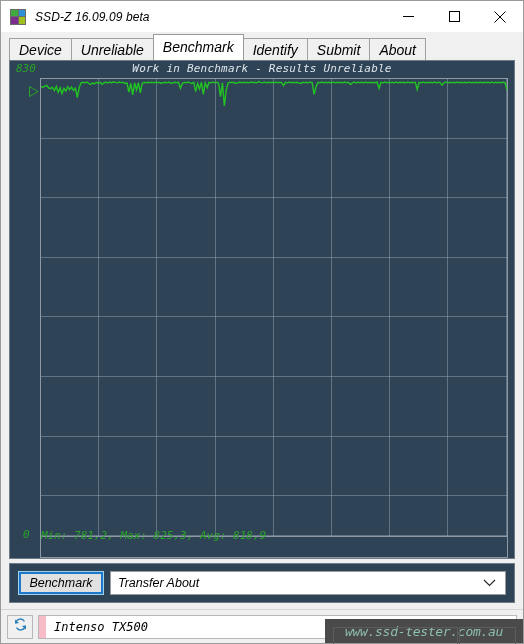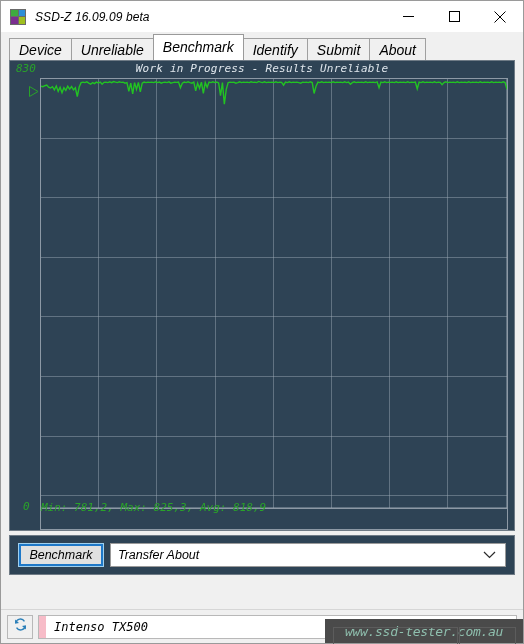--- a/index.html
+++ b/index.html
@@ -270,21 +270,20 @@
   .statusbar {
     height: 34px;
     min-height: 34px;
     background: #f0f0f0;
     border-top: 1px solid #d6d6d6;
     display: flex;
     align-items: center;
     padding: 0 6px;
     box-sizing: border-box;
     position: relative;
-    margin-top: 28px;
   }
   .refresh-btn {
     width: 26px;
     height: 24px;
     background: #f0f0f0;
     border: 1px solid #b8b8b8;
     display: flex;
     align-items: center;
     justify-content: center;
     box-sizing: border-box;
@@ -392,21 +391,21 @@
     <div class="tab">Identify</div>
     <div class="tab">Submit</div>
     <div class="tab">About</div>
   </div>
 
   <div class="client">
 
     <div class="panel">
       <div class="graph-head">
         <div class="graph-axis-max">830</div>
-        <div class="graph-title">Work in Progress - Results Unreliable</div>
+        <div class="graph-title">Work in Benchmark - Results Unreliable</div>
       </div>
 
       <div class="graph-body">
         <div class="play-marker">
           <svg width="10" height="11" viewBox="0 0 10 11">
               <polygon points="0.5,0.5 9,5.5 0.5,10.5" fill="none" stroke="#29a329" stroke-width="1"></polygon>
             </svg>
         </div>
 
         <div class="plot">

